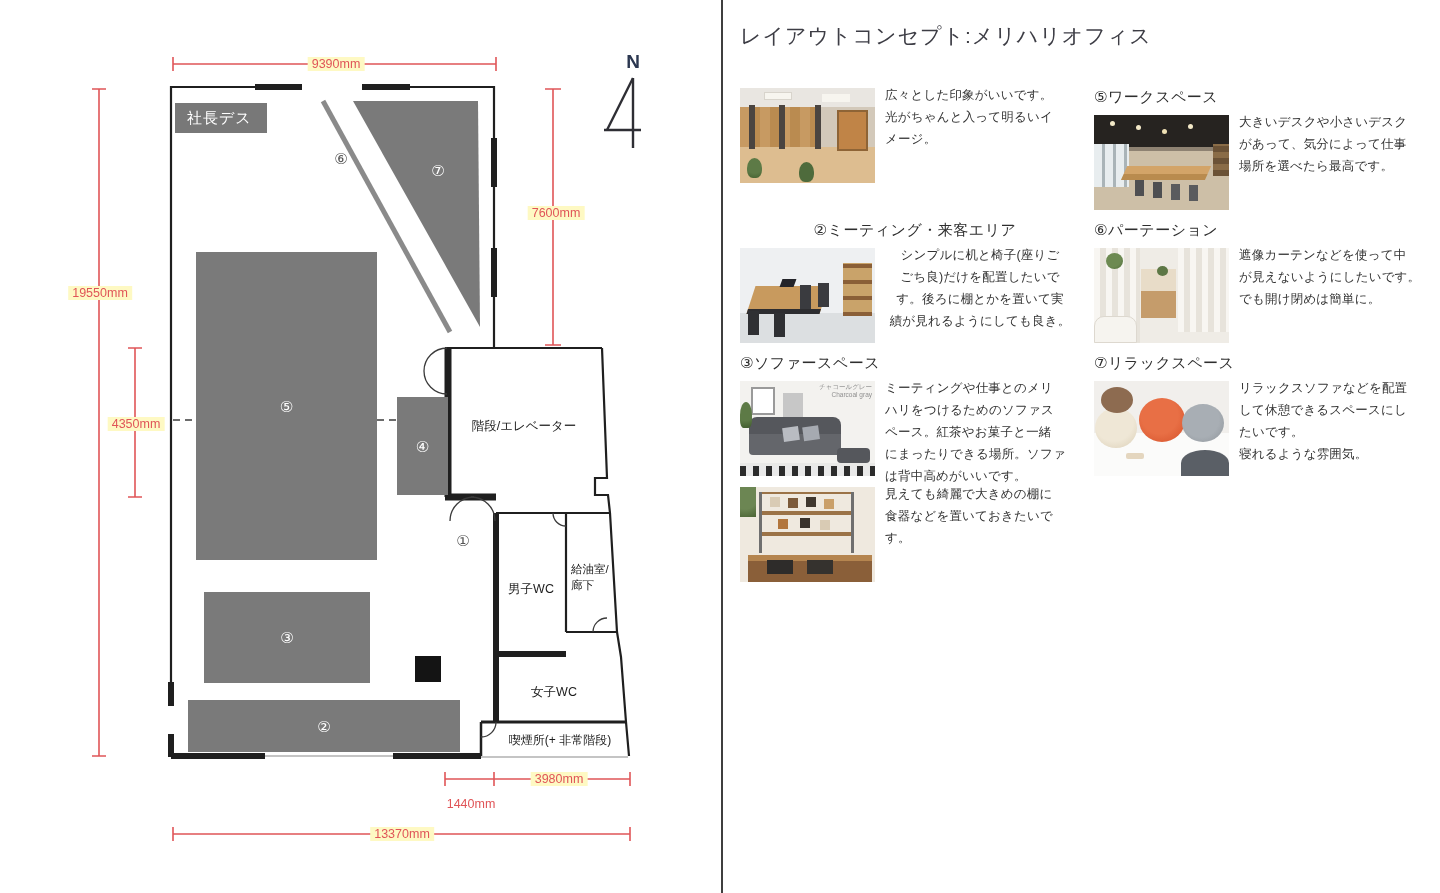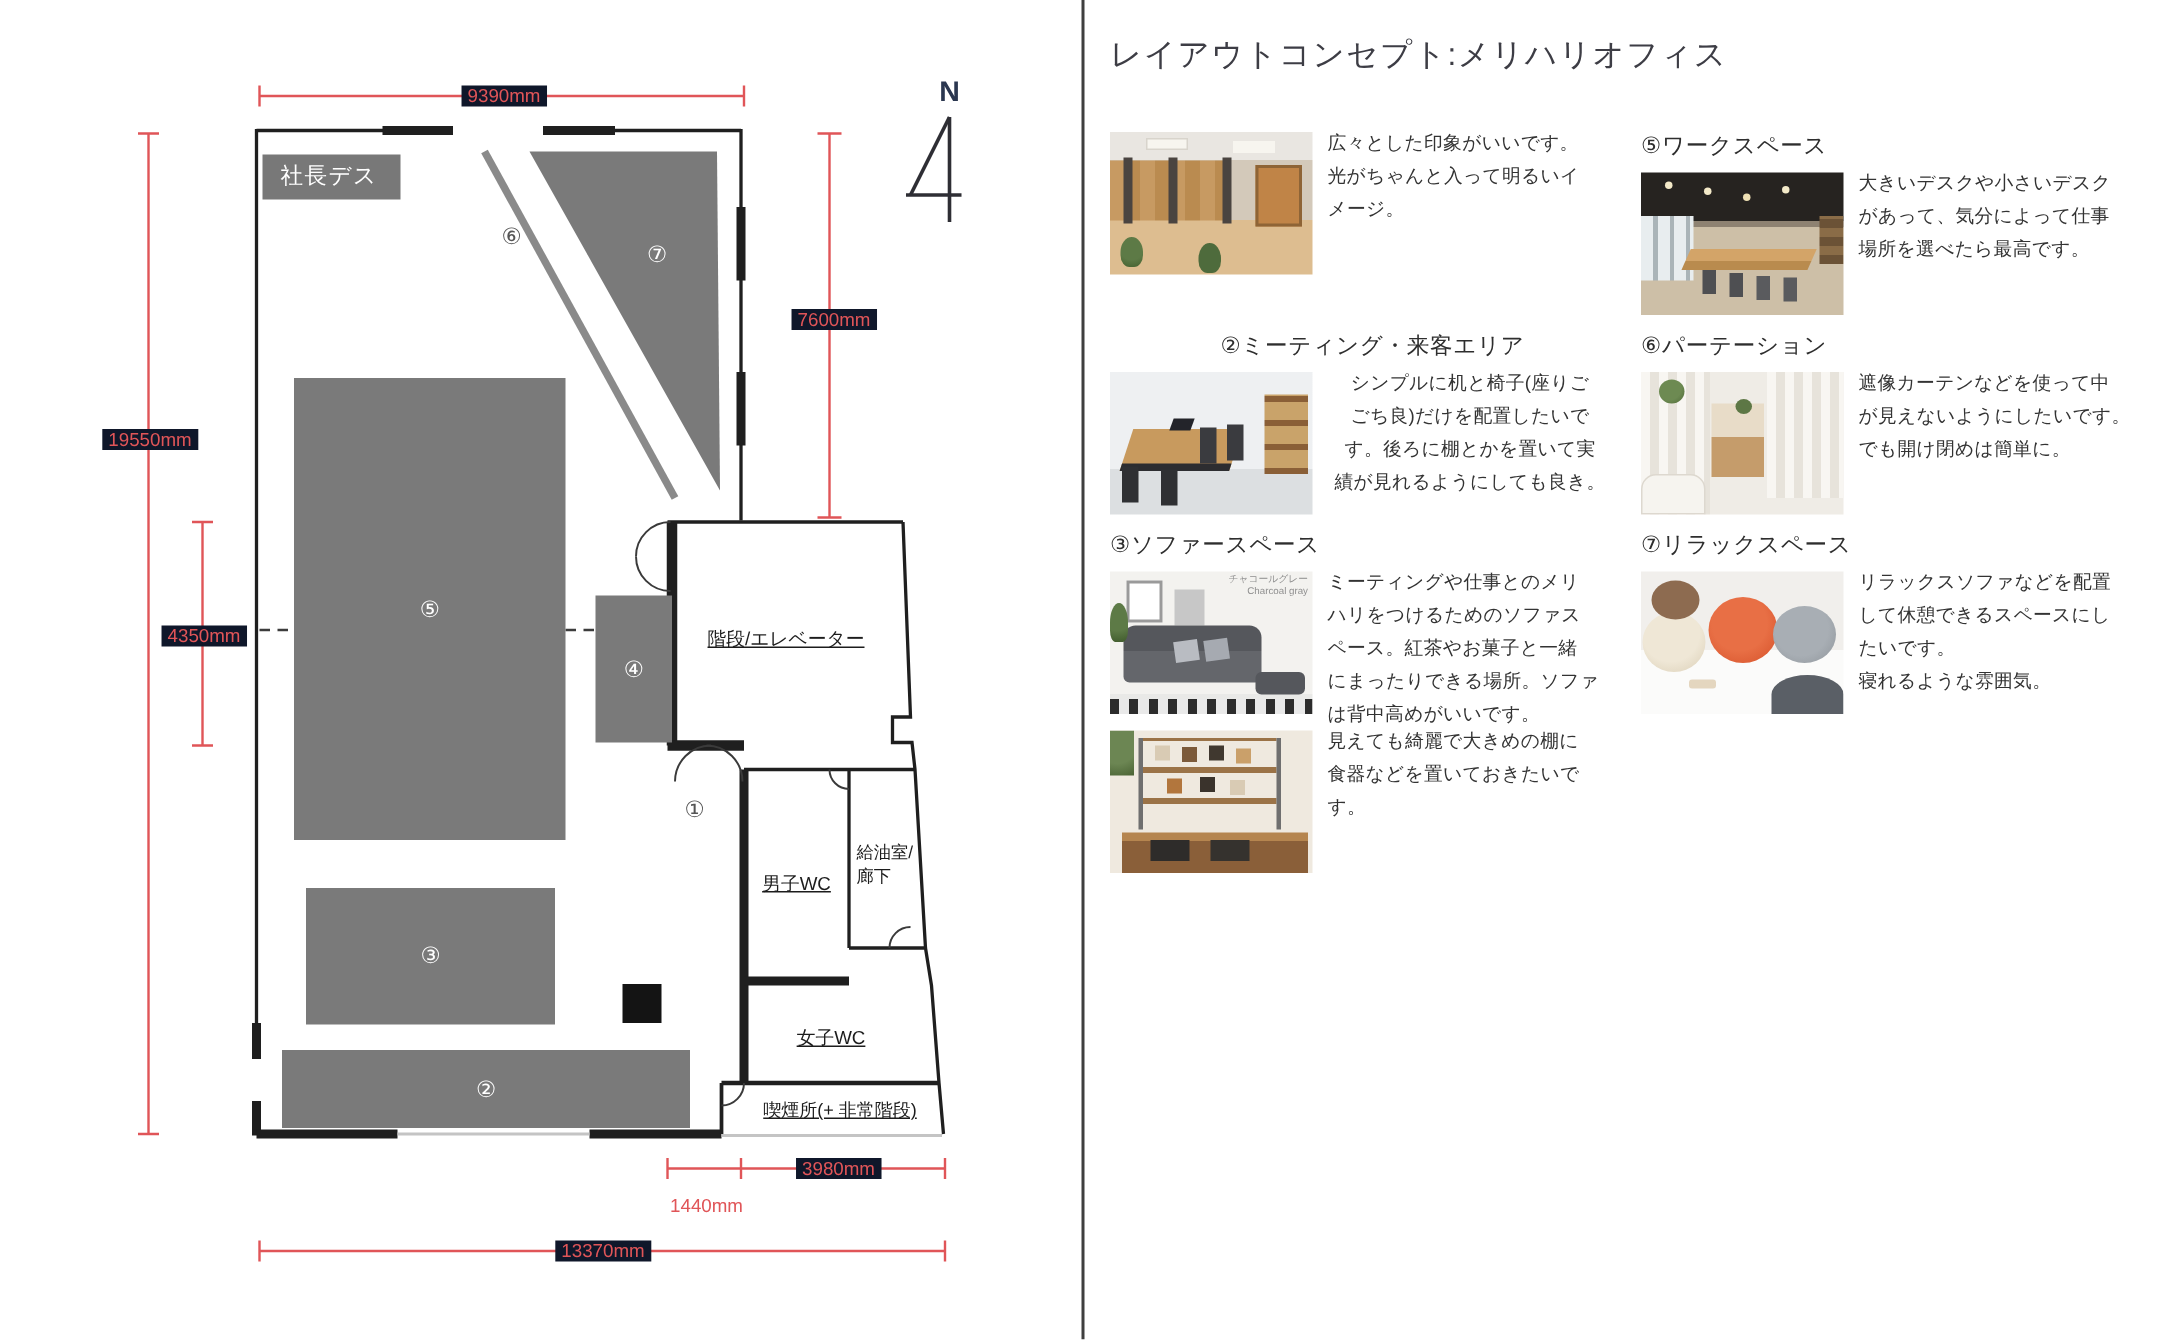--- a/index.html
+++ b/index.html
@@ -6,23 +6,23 @@
   body{width:1440px;height:893px;position:relative;overflow:hidden;
        font-family:"Liberation Sans","DejaVu Sans",sans-serif;color:#222;}
 
   
   #plan{position:absolute;left:0;top:0;width:722px;height:893px;}
   #plan svg{position:absolute;left:0;top:0;}
   .gbox{position:absolute;background:#7a7a7a;display:flex;align-items:center;justify-content:center;}
   .mk{font-size:15px;color:#fff;line-height:1;}
   .marker{position:absolute;transform:translate(-50%,-50%);font-size:15px;line-height:1;}
   .roomlbl{position:absolute;font-size:12.5px;color:#1c1c1c;white-space:pre-line;line-height:16px;}
-  .center{transform:translate(-50%,-50%);text-align:right;white-space:nowrap;text-decoration:underline;}
+  .center{transform:translate(-50%,-50%);text-align:right;white-space:nowrap;}
   .dim{position:absolute;transform:translate(-50%,-50%);font-size:12.5px;color:#e05558;
-       background:#0f172a;padding:0 4px;white-space:nowrap;line-height:14px;}
+       background:#fef9c3;padding:0 4px;white-space:nowrap;line-height:14px;}
   #president{position:absolute;left:175px;top:103px;width:92px;height:30px;background:#787878;
              color:#fff;font-size:15px;line-height:30px;padding-left:12px;box-sizing:border-box;letter-spacing:1px;}
   #blacksq{position:absolute;left:415px;top:656px;width:26px;height:26px;background:#141414;}
   #compassN{position:absolute;left:633px;top:62px;transform:translate(-50%,-50%);
             font-size:19px;font-weight:bold;color:#2b3750;}
 
   
   #divider{position:absolute;left:721px;top:0;width:2px;height:893px;background:#3f3f3f;}
 
   

